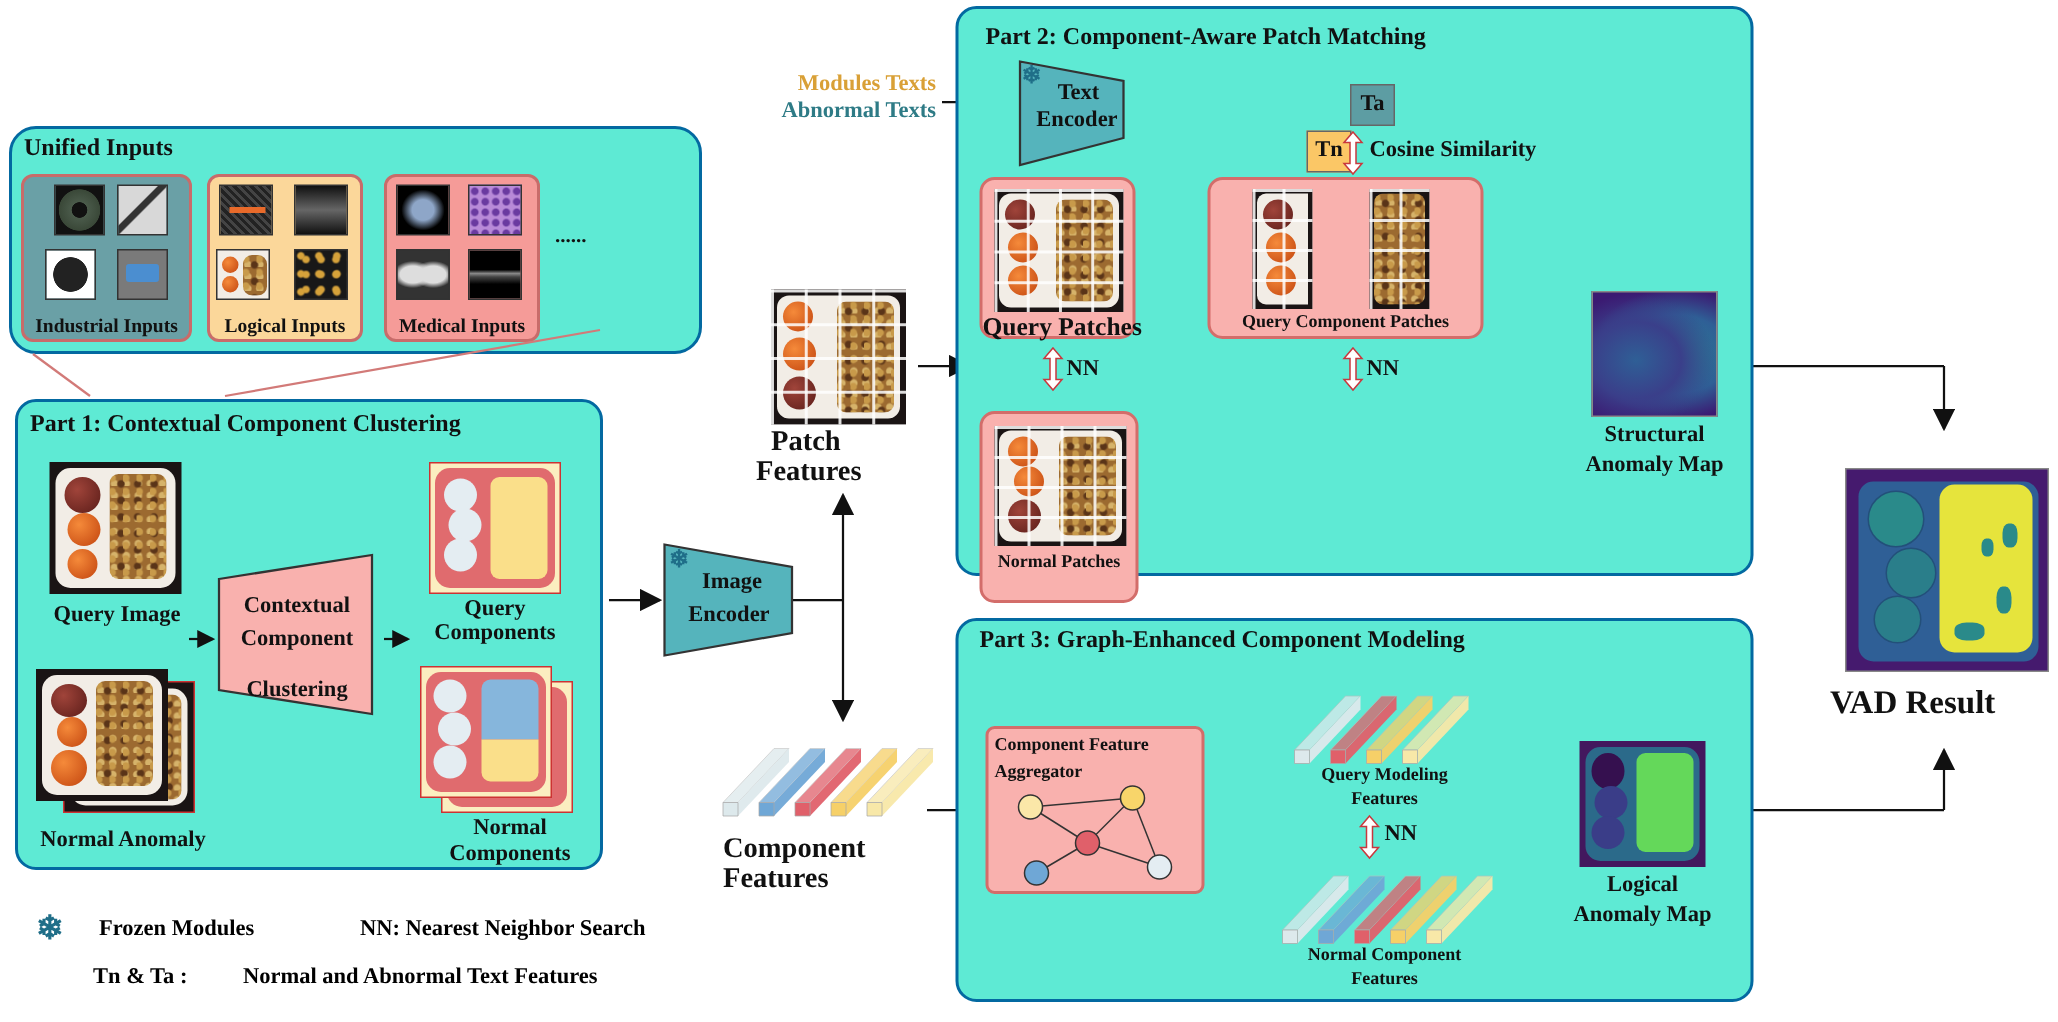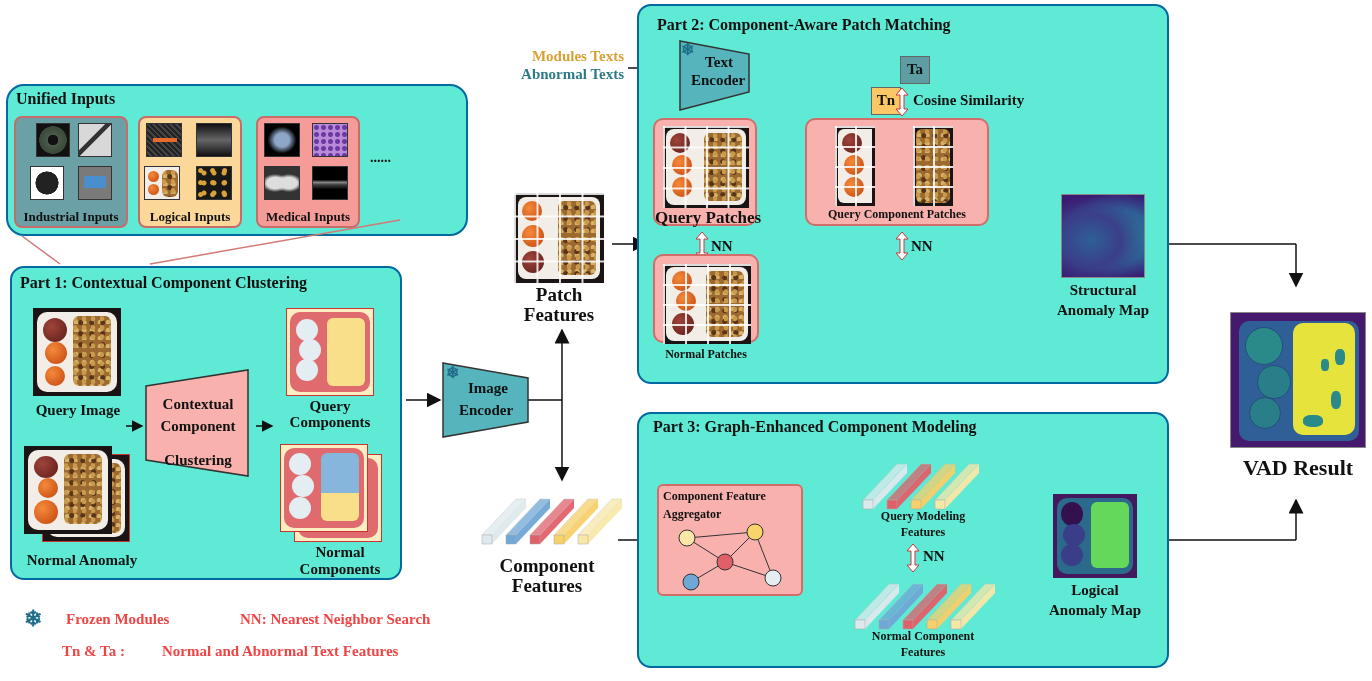--- a/index.html
+++ b/index.html
@@ -2,39 +2,39 @@
 <html><head>
 <meta charset="utf-8">
 <style>
   * { box-sizing: border-box; margin: 0; padding: 0; }
   body { width: 1372px; height: 681px; background: #ffffff; position: relative; overflow: hidden;
          font-family: "Liberation Serif", "DejaVu Serif", serif; color: #111; font-weight: bold; }
   .abs { position: absolute; }
   .panel { position: absolute; background: #5eead4; border: 2px solid #0369a1; border-radius: 14px; }
   .title { position: absolute; font-size: 16px; font-weight: bold; color: #111; white-space: nowrap; }
   .lbl { position: absolute; font-size: 15px; font-weight: bold; text-align: center; line-height: 1.15; white-space: nowrap; }
-  .lbl-big { position: absolute; font-size: 19px; font-weight: bold; text-align: center; line-height: 1.1; white-space: nowrap; }
+  .lbl-big { position: absolute; font-size: 19px; font-weight: bold; text-align: left; line-height: 1.1; white-space: nowrap; }
   .subbox { position: absolute; border: 2px solid #c86c6a; border-radius: 8px; }
   .pinkbox { position: absolute; background: #f9b1ae; border: 2px solid #d36d6a; border-radius: 10px; }
   .thumb { position: absolute; border: 1px solid #333; }
   .tray { position: absolute; background: #1a1414; }
   .tray-in { position: absolute; left: 4px; top: 4px; right: 4px; bottom: 4px; background: #f2ede6; border-radius: 10px; overflow: hidden; }
   .fruit { position: absolute; border-radius: 50%; background: radial-gradient(circle at 35% 35%, #f58a3a, #c2440e); }
   .fruit.dark { background: radial-gradient(circle at 35% 35%, #a0443a, #5a1c18); }
   .granola { position: absolute; background:
       radial-gradient(circle at 20% 30%, #c89a4a 2px, transparent 3px),
       radial-gradient(circle at 70% 60%, #5a3418 2px, transparent 3px),
       radial-gradient(circle at 40% 80%, #d6b36a 2px, transparent 3px),
       #9c6a30; background-size: 9px 9px, 11px 11px, 8px 8px, auto; border-radius: 6px; }
   .grid-lines { position: absolute; inset: 0;
       background-image: linear-gradient(to right, rgba(255,255,255,0.85) 2px, transparent 2px),
                         linear-gradient(to bottom, rgba(255,255,255,0.85) 2px, transparent 2px);
       background-size: 25% 25%; }
   svg { position: absolute; overflow: visible; }
-  .legend-text { position: absolute; font-size: 15px; font-weight: bold; color: #ef4444; white-space: nowrap; }
+  .legend-text { position: absolute; font-size: 15px; font-weight: bold; color: #000000; white-space: nowrap; }
 </style>
 </head>
 <body>
 
 <div class="panel" style="left:6px;top:84px;width:462px;height:152px;border-radius:18px;">
   <div class="title" style="left:8px;top:4px;">Unified Inputs</div>
 
   <div class="subbox" style="left:6px;top:30px;width:114px;height:112px;background:#6aa0a6;">
     <div class="thumb" style="left:20px;top:5px;width:34px;height:34px;background:radial-gradient(circle,#111 22%,#4a5a4a 24%,#3a4838 60%,#111 62%);"></div>
     <div class="thumb" style="left:62px;top:5px;width:34px;height:34px;background:linear-gradient(135deg,#d8d8d8 40%,#333 42%,#333 50%,#d8d8d8 52%);"></div>
@@ -266,21 +266,21 @@
       <div class="grid-lines"></div>
     </div>
     <div class="lbl" style="left:0;width:100px;top:88px;font-size:17px;">Query Patches</div>
   </div>
 
   <svg style="left:56px;top:226px;width:14px;height:28px;" class="dbl">
       <path d="M7,0 L13,7 L9,7 L9,21 L13,21 L7,28 L1,21 L5,21 L5,7 L1,7 Z" fill="#ffffff" stroke="#c8383e" stroke-width="1"></path>
     </svg>
   <div class="lbl" style="left:72px;top:232px;">NN</div>
 
-  <div class="pinkbox" style="left:14px;top:248px;width:106px;height:89px;">
+  <div class="pinkbox" style="left:14px;top:268px;width:106px;height:128px;">
     <div class="abs" style="left:8px;top:8px;width:88px;height:80px;background:#1a1414;">
       <div class="abs" style="left:3px;top:3px;width:82px;height:74px;background:#f2ede6;border-radius:8px;overflow:hidden;">
         <div class="fruit" style="left:6px;top:4px;width:20px;height:20px;"></div>
         <div class="fruit" style="left:10px;top:24px;width:20px;height:20px;"></div>
         <div class="fruit dark" style="left:6px;top:46px;width:22px;height:22px;"></div>
         <div class="granola" style="left:40px;top:4px;width:38px;height:66px;"></div>
       </div>
       <div class="grid-lines"></div>
     </div>
     <div class="lbl" style="left:0;width:102px;top:92px;font-size:12px;">Normal Patches</div>

